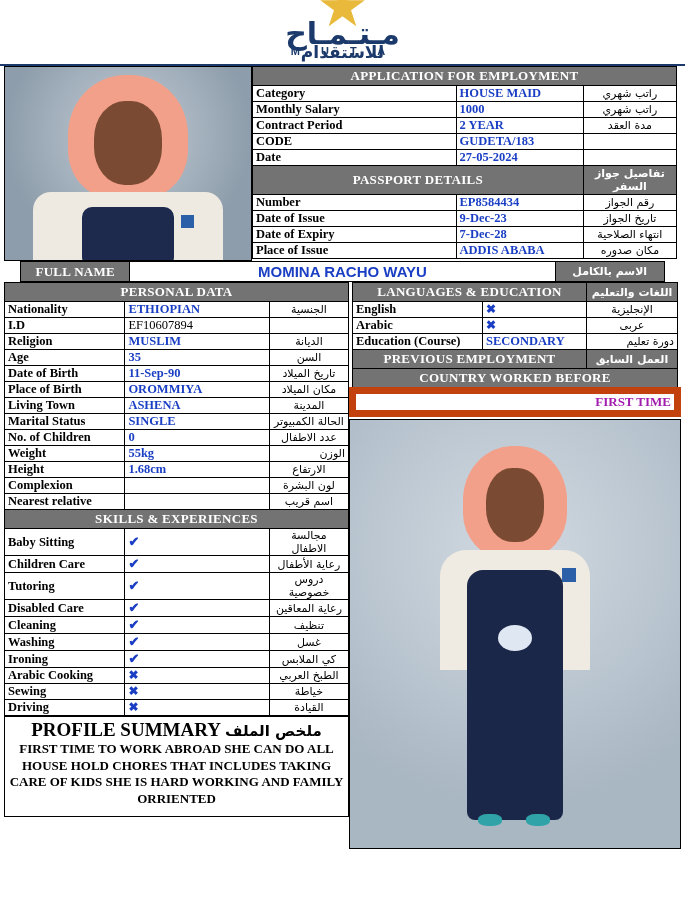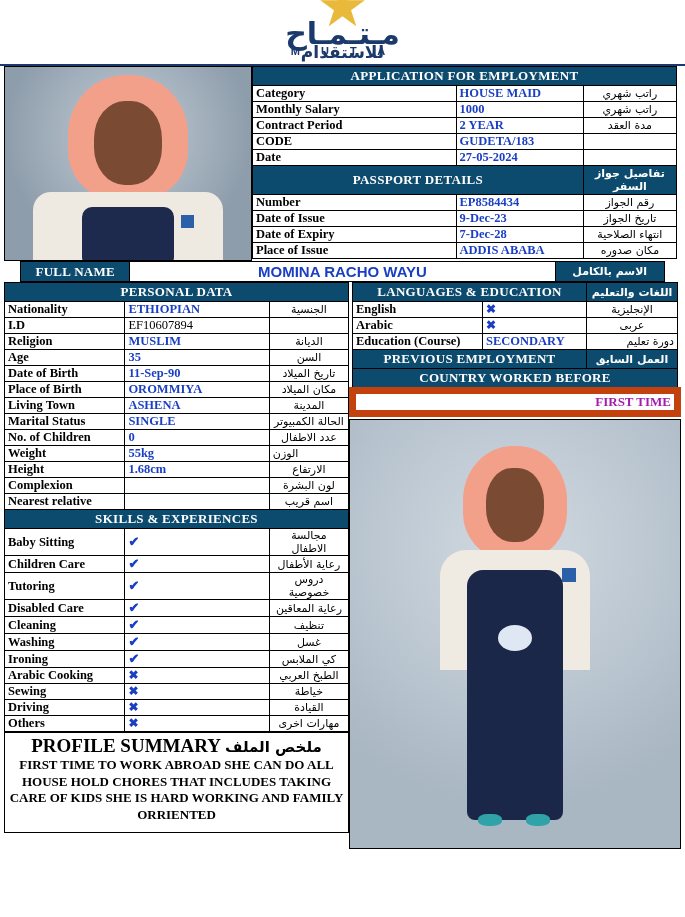--- a/index.html
+++ b/index.html
@@ -73,21 +73,21 @@
     width: 685px;
     padding: 0 4px 0 4px;
   }
   .col-left  { width: 248px; }
   .col-right { width: 425px; }
 
   table { border-collapse: collapse; width: 100%; }
   td, th { border: 1px solid #000; padding: 0 3px; }
 
   .bar {
-    background: #0c4a6e;
+    background: #737373;
     color: #ffffff;
     font-weight: bold;
     text-align: center;
     font-family: "Liberation Serif", serif;
     font-size: 13px;
     letter-spacing: .3px;
     border: 1px solid #000;
     padding: 1px 0;
   }
   .ar { font-family: "DejaVu Sans", sans-serif; direction: rtl; font-size: 11px; }
@@ -314,21 +314,21 @@
           <td class="ar" style="text-align:center">الحالة الكمبيوتر</td>
         </tr>
         <tr>
           <td class="lbl">No. of Children</td>
           <td class="val">0</td>
           <td class="ar" style="text-align:center">عدد الاطفال</td>
         </tr>
         <tr>
           <td class="lbl">Weight</td>
           <td class="val">55kg</td>
-          <td class="ar" style="text-align:left">الوزن</td>
+          <td class="ar" style="text-align:right">الوزن</td>
         </tr>
         <tr>
           <td class="lbl">Height</td>
           <td class="val">1.68cm</td>
           <td class="ar" style="text-align:center">الارتفاع</td>
         </tr>
         <tr>
           <td class="lbl">Complexion</td>
           <td class="val">&nbsp;</td>
           <td class="ar" style="text-align:center">لون البشرة</td>
@@ -384,25 +384,20 @@
         </tr>
         <tr>
           <td class="lbl">Sewing</td>
           <td class="cross">✖</td>
           <td class="ar" style="text-align:center">خياطة</td>
         </tr>
         <tr>
           <td class="lbl">Driving</td>
           <td class="cross">✖</td>
           <td class="ar" style="text-align:center">القيادة</td>
-        </tr>
-        <tr>
-          <td class="lbl">Others</td>
-          <td class="cross">✖</td>
-          <td class="ar" style="text-align:center">مهارات اخرى</td>
         </tr>
       </tbody>
         </table>
 
       <div class="summary">
         <div class="summary-title">
           <span>PROFILE SUMMARY</span>
           <span class="ar-inline">ملخص الملف</span>
         </div>
         <div class="summary-text">FIRST TIME TO WORK ABROAD SHE CAN DO ALL HOUSE HOLD CHORES THAT INCLUDES TAKING CARE OF KIDS SHE IS HARD WORKING AND FAMILY ORRIENTED</div>

